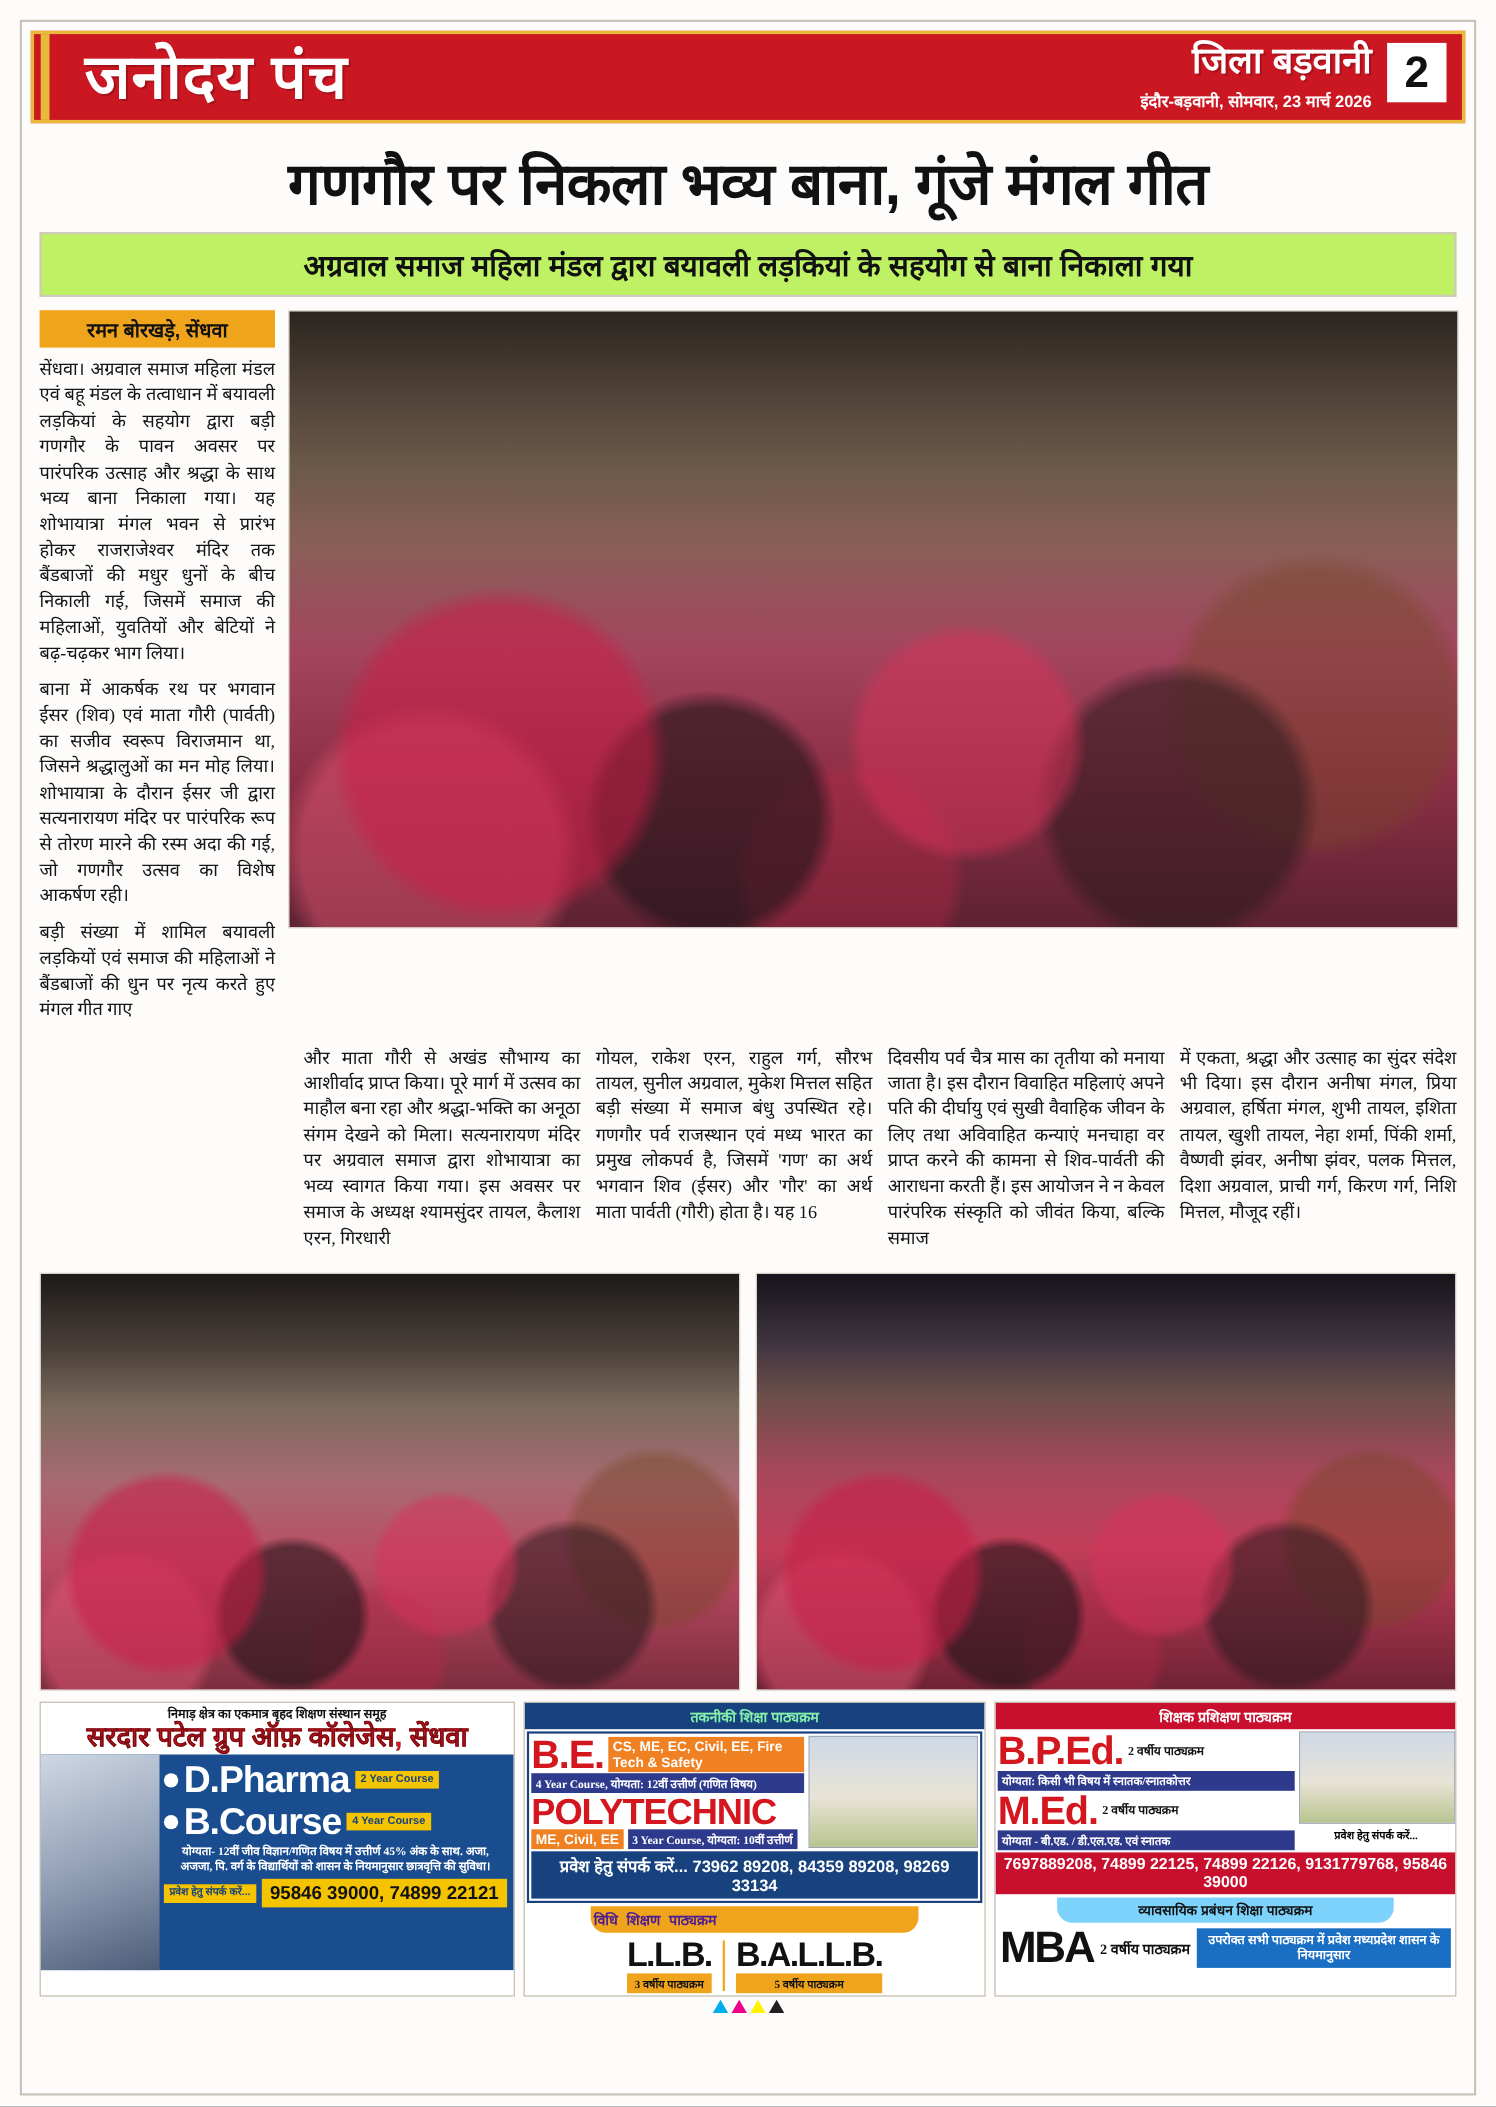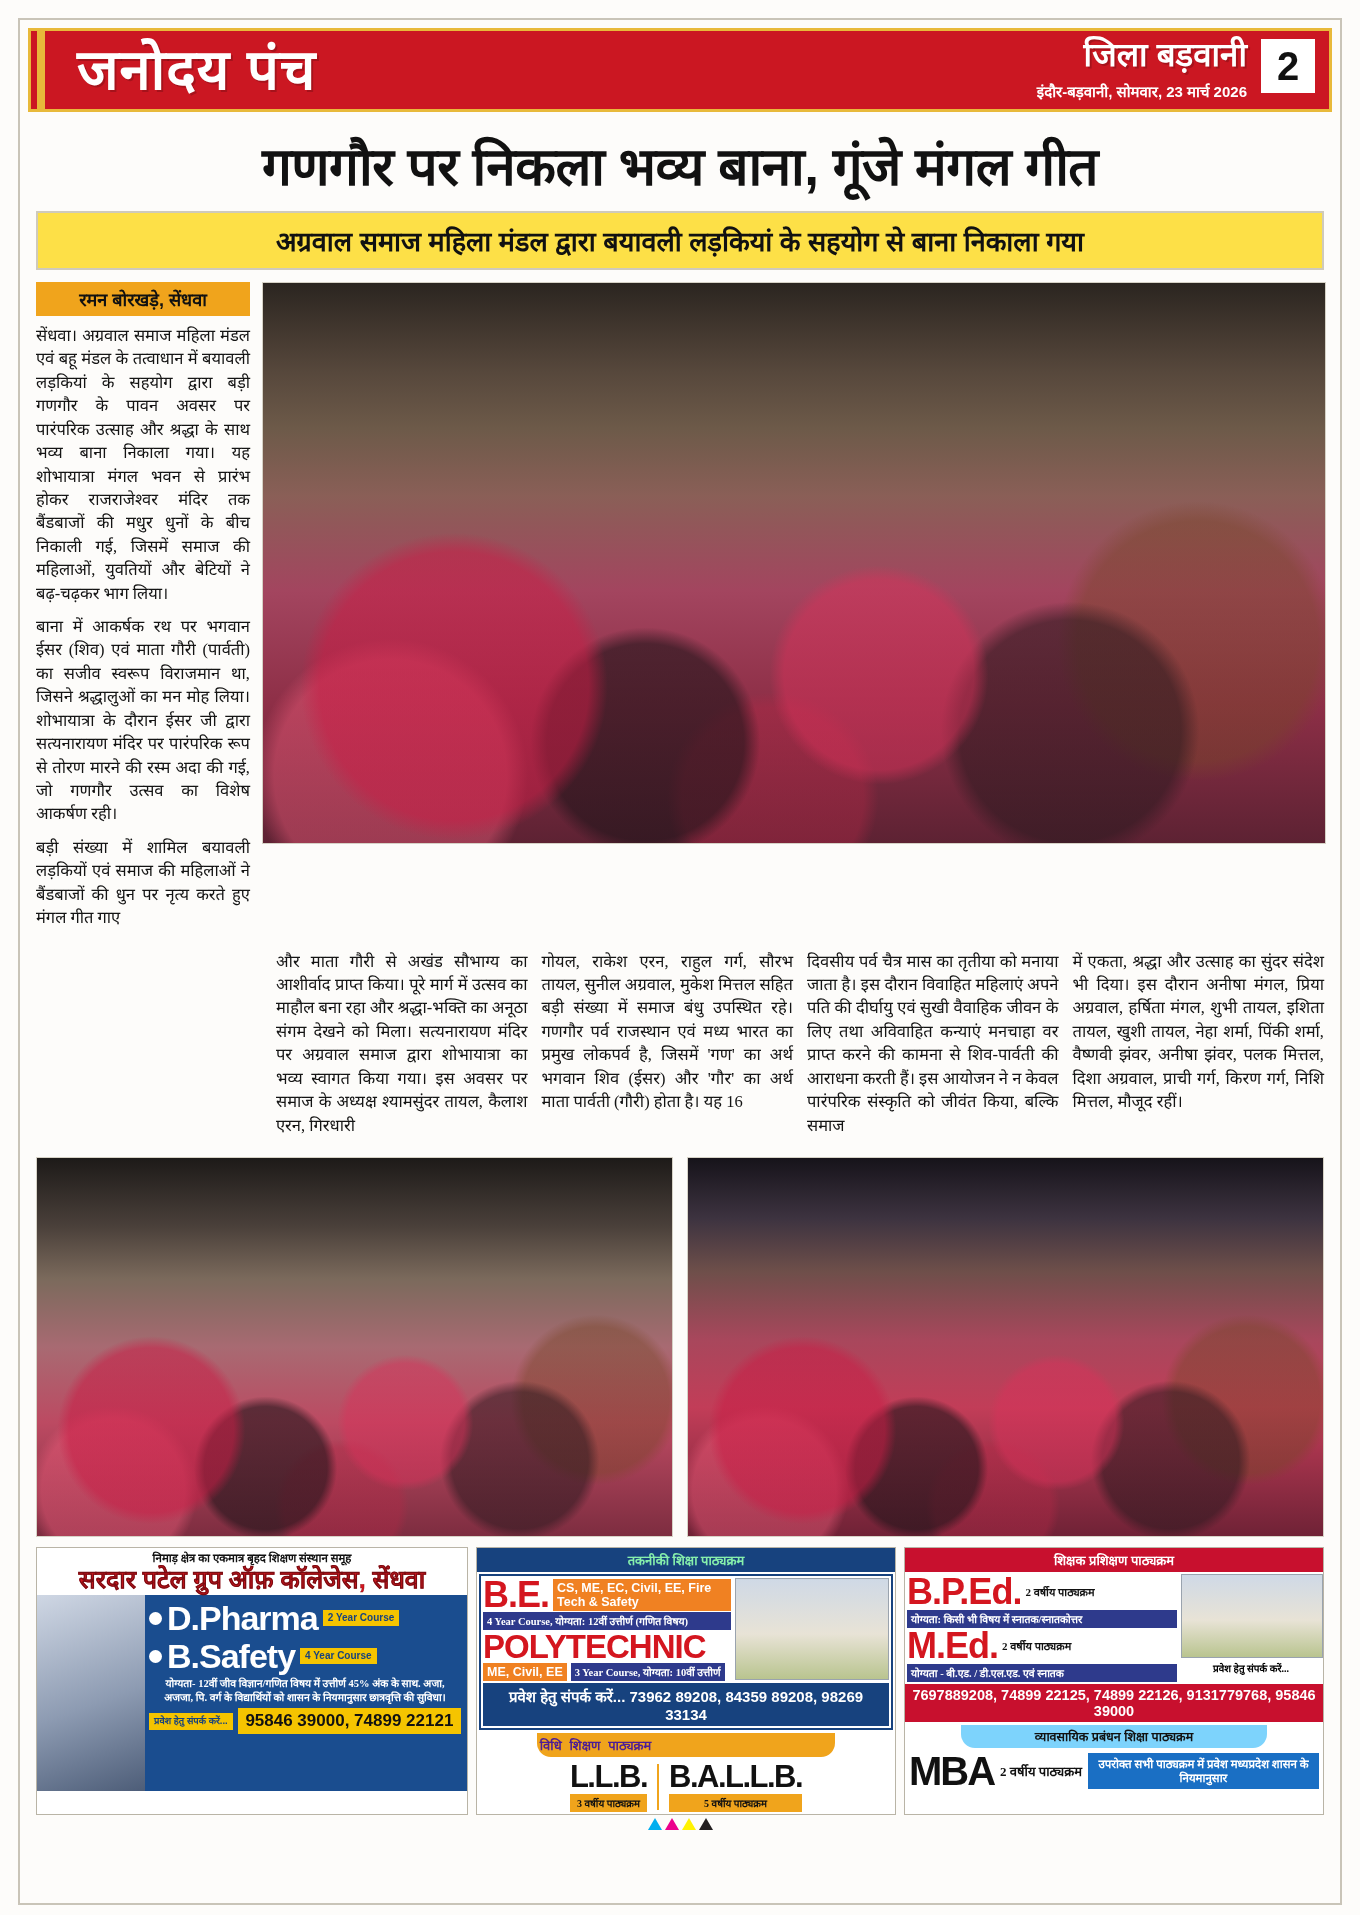--- a/index.html
+++ b/index.html
@@ -23,21 +23,21 @@
              text-align:right;margin-top:8px;}
   .pagebox{background:#fff;color:#111;font-family:"Liberation Sans",sans-serif;font-weight:bold;
            font-size:40px;width:54px;height:54px;display:flex;align-items:center;
            justify-content:center;margin-top:2px;}
 
   
   .headline{font-family:"Liberation Sans",sans-serif;font-weight:bold;font-size:53px;
             text-align:center;color:#111;margin:16px 0 10px 0;letter-spacing:-.5px;}
 
   
-  .subhead{background:#fde047;border:2px solid #cfcabb;text-align:center;padding:9px 6px;
+  .subhead{background:#bef264;border:2px solid #cfcabb;text-align:center;padding:9px 6px;
            font-family:"Liberation Sans",sans-serif;font-weight:bold;font-size:27px;color:#111;
            margin:0 8px 12px 8px;}
 
   
   .article{display:flex;gap:0;padding:0 8px;}
   .col-left{width:226px;flex:0 0 226px;padding-right:12px;box-sizing:border-box;}
   .byline{background:#f0a41c;color:#111;font-family:"Liberation Sans",sans-serif;font-weight:bold;
           font-size:18px;text-align:center;padding:5px 4px;margin-bottom:8px;}
   .body-text{font-family:"Liberation Serif",serif;font-size:16.5px;line-height:1.42;
              text-align:justify;color:#141414;margin:0 0 10px 0;}
@@ -214,21 +214,21 @@
         <div class="ad1-photo"></div>
         <div class="ad1-right">
           <div class="course-row">
             <span class="bullet"></span>
             <span class="course-name">D.Pharma</span>
             <span class="course-badge">2 Year
 Course</span>
           </div>
           <div class="course-row">
             <span class="bullet"></span>
-            <span class="course-name">B.Safety</span>
+            <span class="course-name">B.Course</span>
             <span class="course-badge">4 Year
 Course</span>
           </div>
           <div class="ad1-note">योग्यता- 12वीं जीव विज्ञान/गणित विषय में उत्तीर्ण 45% अंक के साथ. अजा, अजजा, पि. वर्ग के विद्यार्थियों को शासन के नियमानुसार छात्रवृत्ति की सुविधा।</div>
           <div class="ad1-contact">
             <span class="contact-tag">प्रवेश हेतु
 संपर्क करें...</span>
             <span class="contact-num">95846 39000, 74899 22121</span>
           </div>
         </div>

